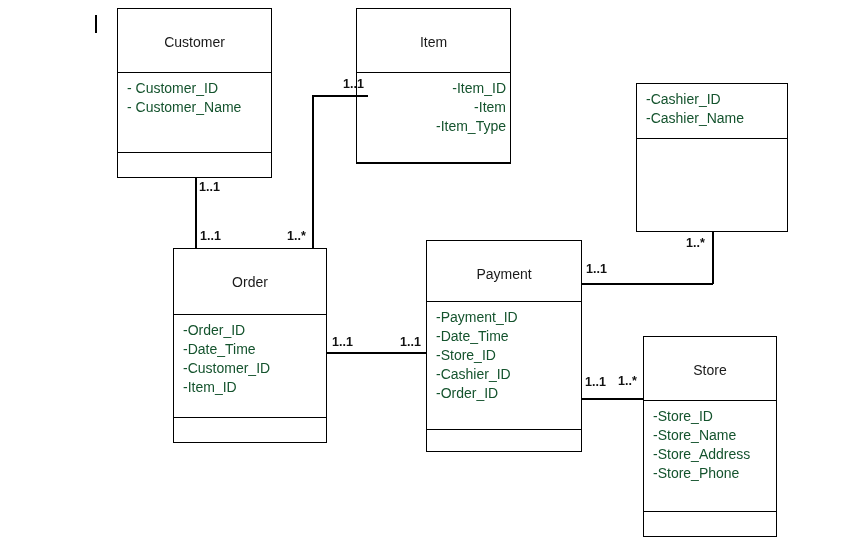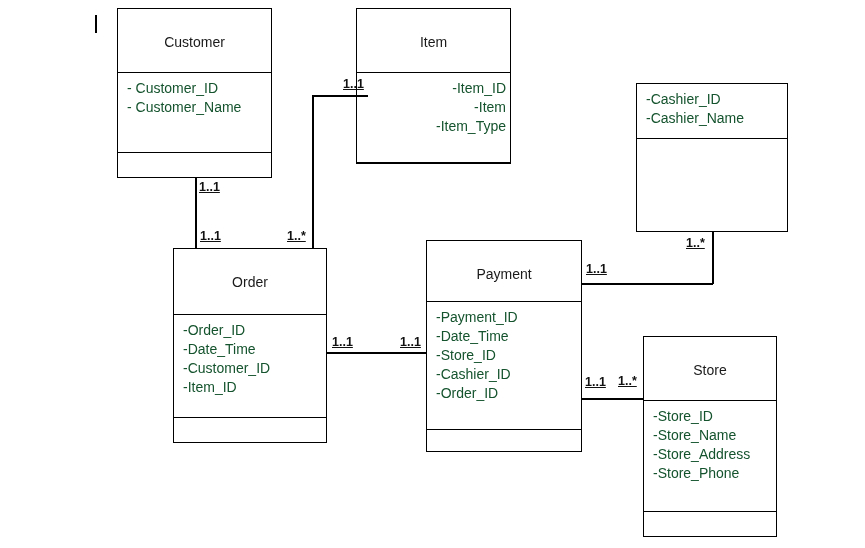--- a/index.html
+++ b/index.html
@@ -55,21 +55,20 @@
     position: absolute;
     background: #000000;
   }
   .mult-label {
     position: absolute;
     font-size: 12.5px;
     font-weight: bold;
     color: #111111;
     white-space: nowrap;
     line-height: 13px;
-    text-decoration: underline;
   }
   .cursor-mark {
     position: absolute;
     background: #000000;
   }
 </style>
 </head>
 <body>
 
 <div class="stage" id="stage" style="width: 865px; height: 548px; background: rgb(255, 255, 255);">

